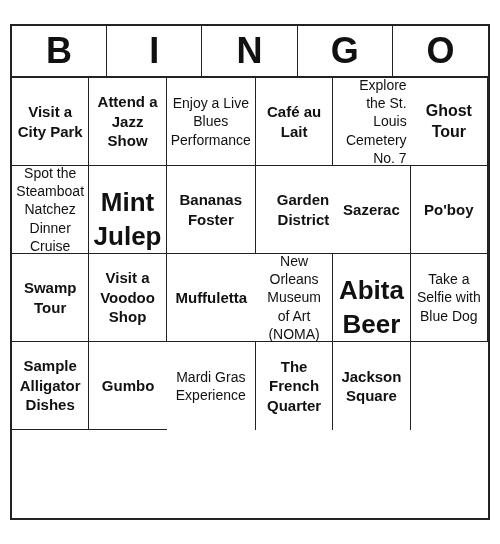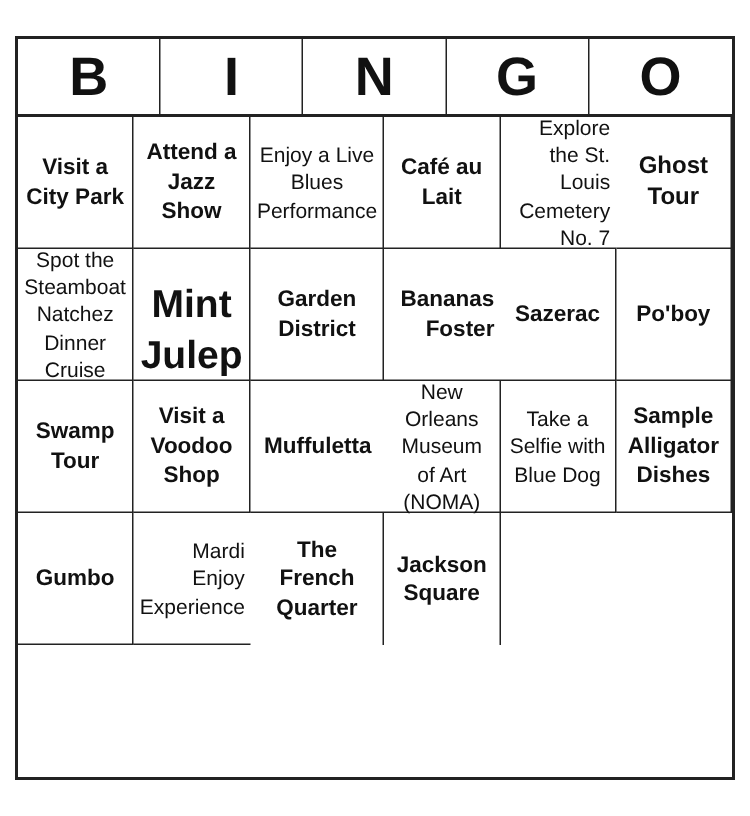--- a/index.html
+++ b/index.html
@@ -104,54 +104,57 @@
       <div class="bingo-cell">
         <span class="cell-text large">Ghost Tour</span>
       </div>
       <div class="bingo-cell">
         <span class="cell-text">Spot the Steamboat Natchez Dinner Cruise</span>
       </div>
       <div class="bingo-cell">
         <span class="cell-text xlarge">Mint Julep</span>
       </div>
       <div class="bingo-cell">
-        <span class="cell-text medium">Garden District</span>
+        <span class="cell-text medium">Bananas Foster</span>
       </div>
       <div class="bingo-cell">
-        <span class="cell-text medium">Bananas Foster</span>
+        <span class="cell-text medium">Garden District</span>
       </div>
       <div class="bingo-cell">
         <span class="cell-text medium">Sazerac</span>
       </div>
       <div class="bingo-cell">
         <span class="cell-text medium">Po'boy</span>
       </div>
       <div class="bingo-cell">
         <span class="cell-text medium">Swamp Tour</span>
       </div>
       <div class="bingo-cell">
         <span class="cell-text medium">Visit a Voodoo Shop</span>
       </div>
       <div class="bingo-cell">
         <span class="cell-text medium">Muffuletta</span>
       </div>
       <div class="bingo-cell">
         <span class="cell-text">New Orleans Museum of Art (NOMA)</span>
       </div>
       <div class="bingo-cell">
+        <span class="cell-text xlarge">Abita Beer</span>
+      </div>
+      <div class="bingo-cell">
         <span class="cell-text">Take a Selfie with Blue Dog</span>
       </div>
       <div class="bingo-cell">
         <span class="cell-text medium">Sample Alligator Dishes</span>
       </div>
       <div class="bingo-cell">
         <span class="cell-text medium">Gumbo</span>
       </div>
       <div class="bingo-cell">
-        <span class="cell-text">Mardi Enjoy Experience</span>
+        <span class="cell-text">Mardi Gras Experience</span>
       </div>
       <div class="bingo-cell">
         <span class="cell-text medium">The French Quarter</span>
       </div>
       <div class="bingo-cell">
         <span class="cell-text medium">Jackson Square</span>
       </div>
     </div>
 </div>
 

